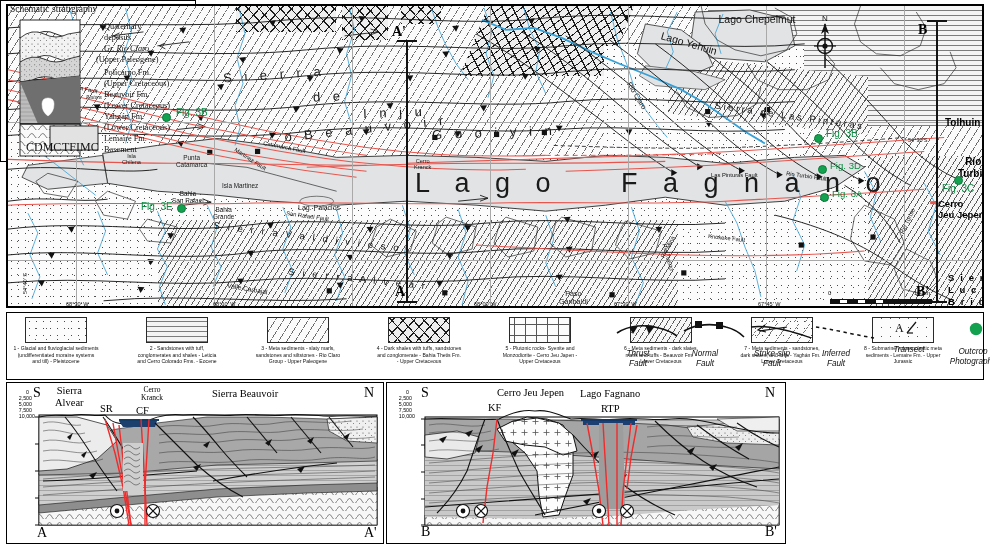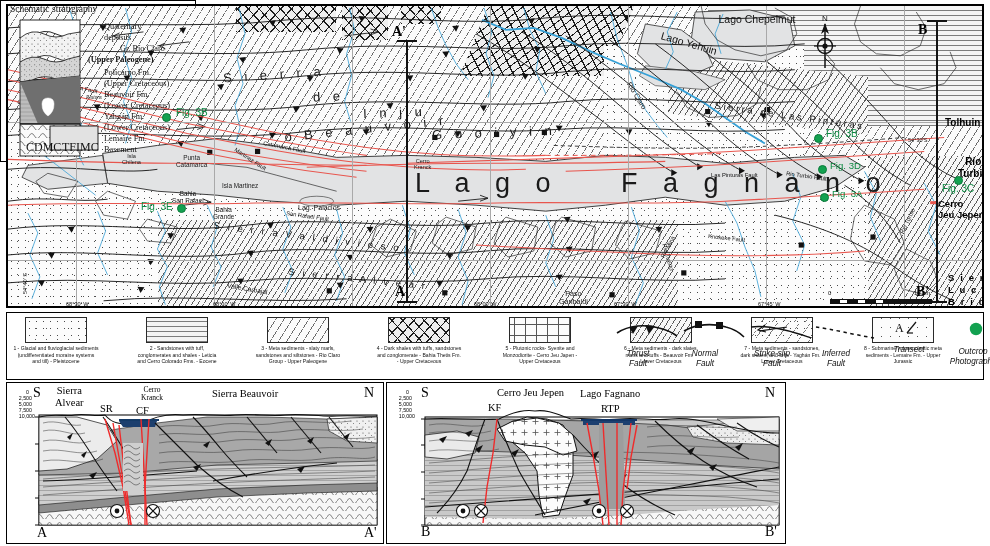--- a/index.html
+++ b/index.html
@@ -967,22 +967,22 @@
       <rect x="32" y="108" width="48" height="24" fill="#e2e2e2" stroke="#111" stroke-width="0.9"></rect>
       <line x1="2" y1="106" x2="62" y2="106" stroke="#111" stroke-width="0.9"></line>
     </svg>
 
     <div class="st-plutons" style="left:86px;top:94px;">Plutons</div>
     <div class="st-cdmc" style="left:26px;top:140px;">CDMC</div>
     <div class="st-cdmc" style="left:62px;top:140px;">TFIMC</div>
 
     <div class="st-txt" style="left:104px;top:22px;">Quaternary</div>
     <div class="st-txt" style="left:104px;top:33px;">deposits</div>
-    <div class="st-txt" style="left:120px;top:44px;">Gr. Río Claro</div>
-    <div class="st-txt" style="left:88px;top:55px;font-weight:bold;">(Upper Paleogene)</div>
+    <div class="st-txt" style="left:104px;top:44px;font-style:italic;">Gr. Río Claro</div>
+    <div class="st-txt" style="left:96px;top:55px;">(Upper Paleogene)</div>
     <div class="st-txt" style="left:104px;top:68px;">Policarpo Fm.</div>
     <div class="st-txt" style="left:104px;top:79px;">(Upper Cretaceous)</div>
     <div class="st-txt" style="left:104px;top:90px;">Beauvoir Fm.</div>
     <div class="st-txt" style="left:104px;top:101px;">(Lower Cretaceous)</div>
     <div class="st-txt" style="left:104px;top:112px;">Yahgán Fm.</div>
     <div class="st-txt" style="left:104px;top:123px;">(Lower Cretaceous)</div>
 
     <div class="st-txt" style="left:104px;top:134px;">Lemaire Fm.</div>
 
     <div class="st-txt" style="left:104px;top:145px;">Basement</div>

